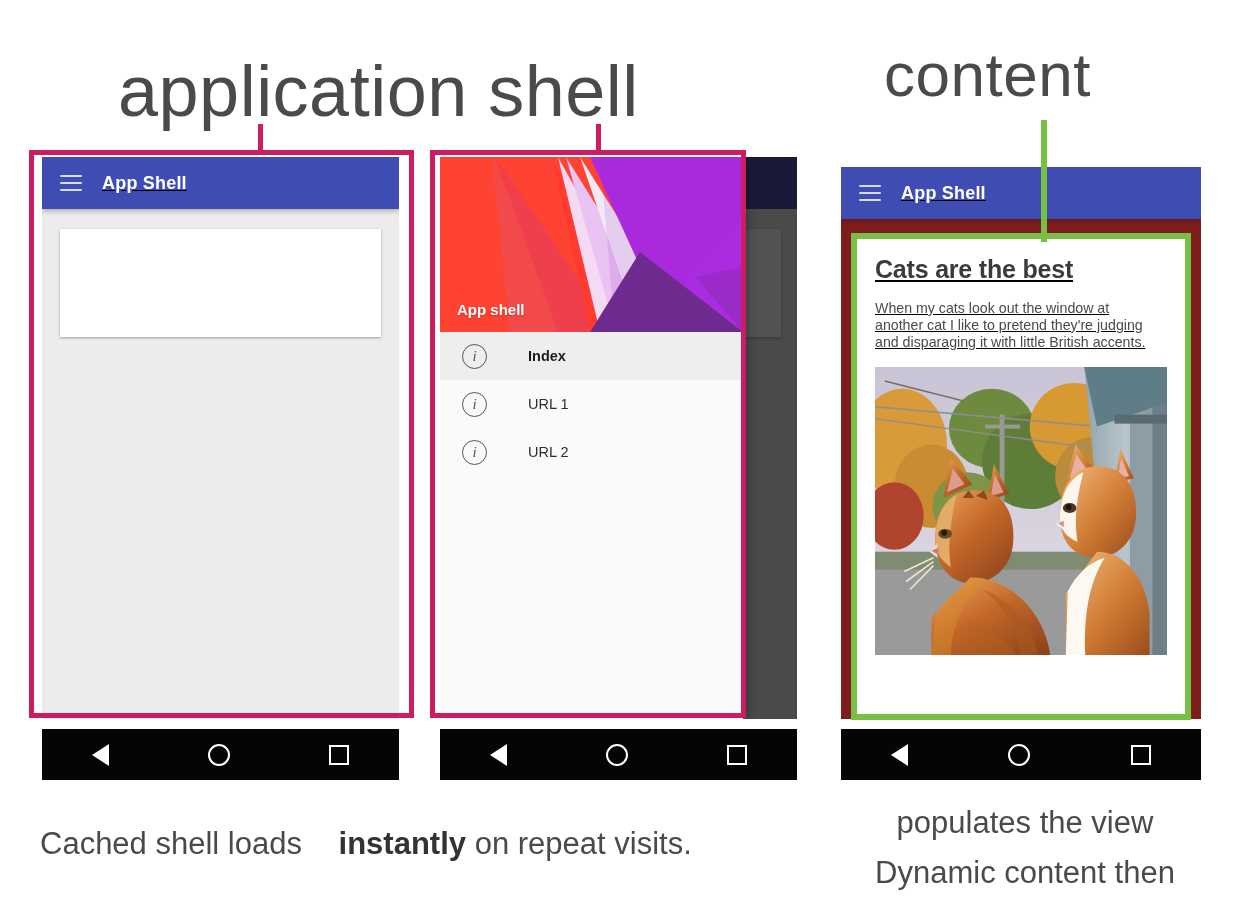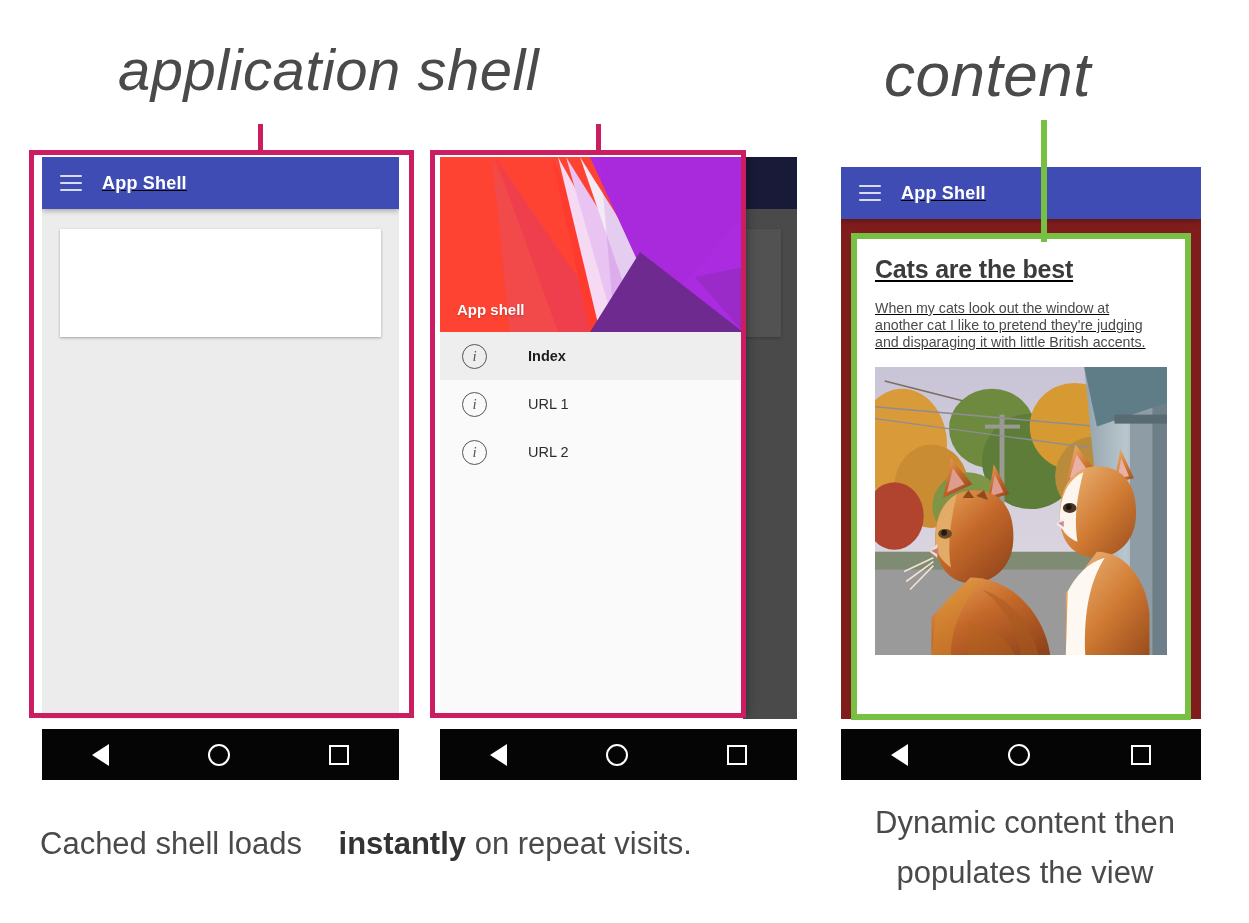--- a/index.html
+++ b/index.html
@@ -18,31 +18,29 @@
   
   .ann-label {
     position: absolute;
     color: #4a4a4a;
     font-weight: 300;
     white-space: nowrap;
     letter-spacing: 0.5px;
   }
   #label-app-shell {
     left: 118px;
-    top: 31px;
-    font-size: 58px;
+    top: 52px;
+    font-size: 72px;
     line-height: 78px;
-    font-style: italic;
   }
   #label-content {
     left: 884px;
     top: 36px;
     font-size: 62px;
     line-height: 78px;
-    font-style: italic;
   }
 
   
   .leader {
     position: absolute;
     width: 5px;
     background: #cc1d62;
   }
   .leader.green { background: #77c043; width: 6px; }
 
@@ -496,15 +494,15 @@
   <div class="nav-back"></div>
   <div class="nav-home"></div>
   <div class="nav-recent"></div>
 </div>
 
 <div class="caption" id="caption-left">
   <span>Cached shell loads </span><b>instantly</b><span> on repeat visits.</span>
 </div>
 
 <div class="caption" id="caption-right">
+  <div>populates the view</div>
   <div>Dynamic content then</div>
-  <div>populates the view</div>
 </div>
 
 </body></html>

